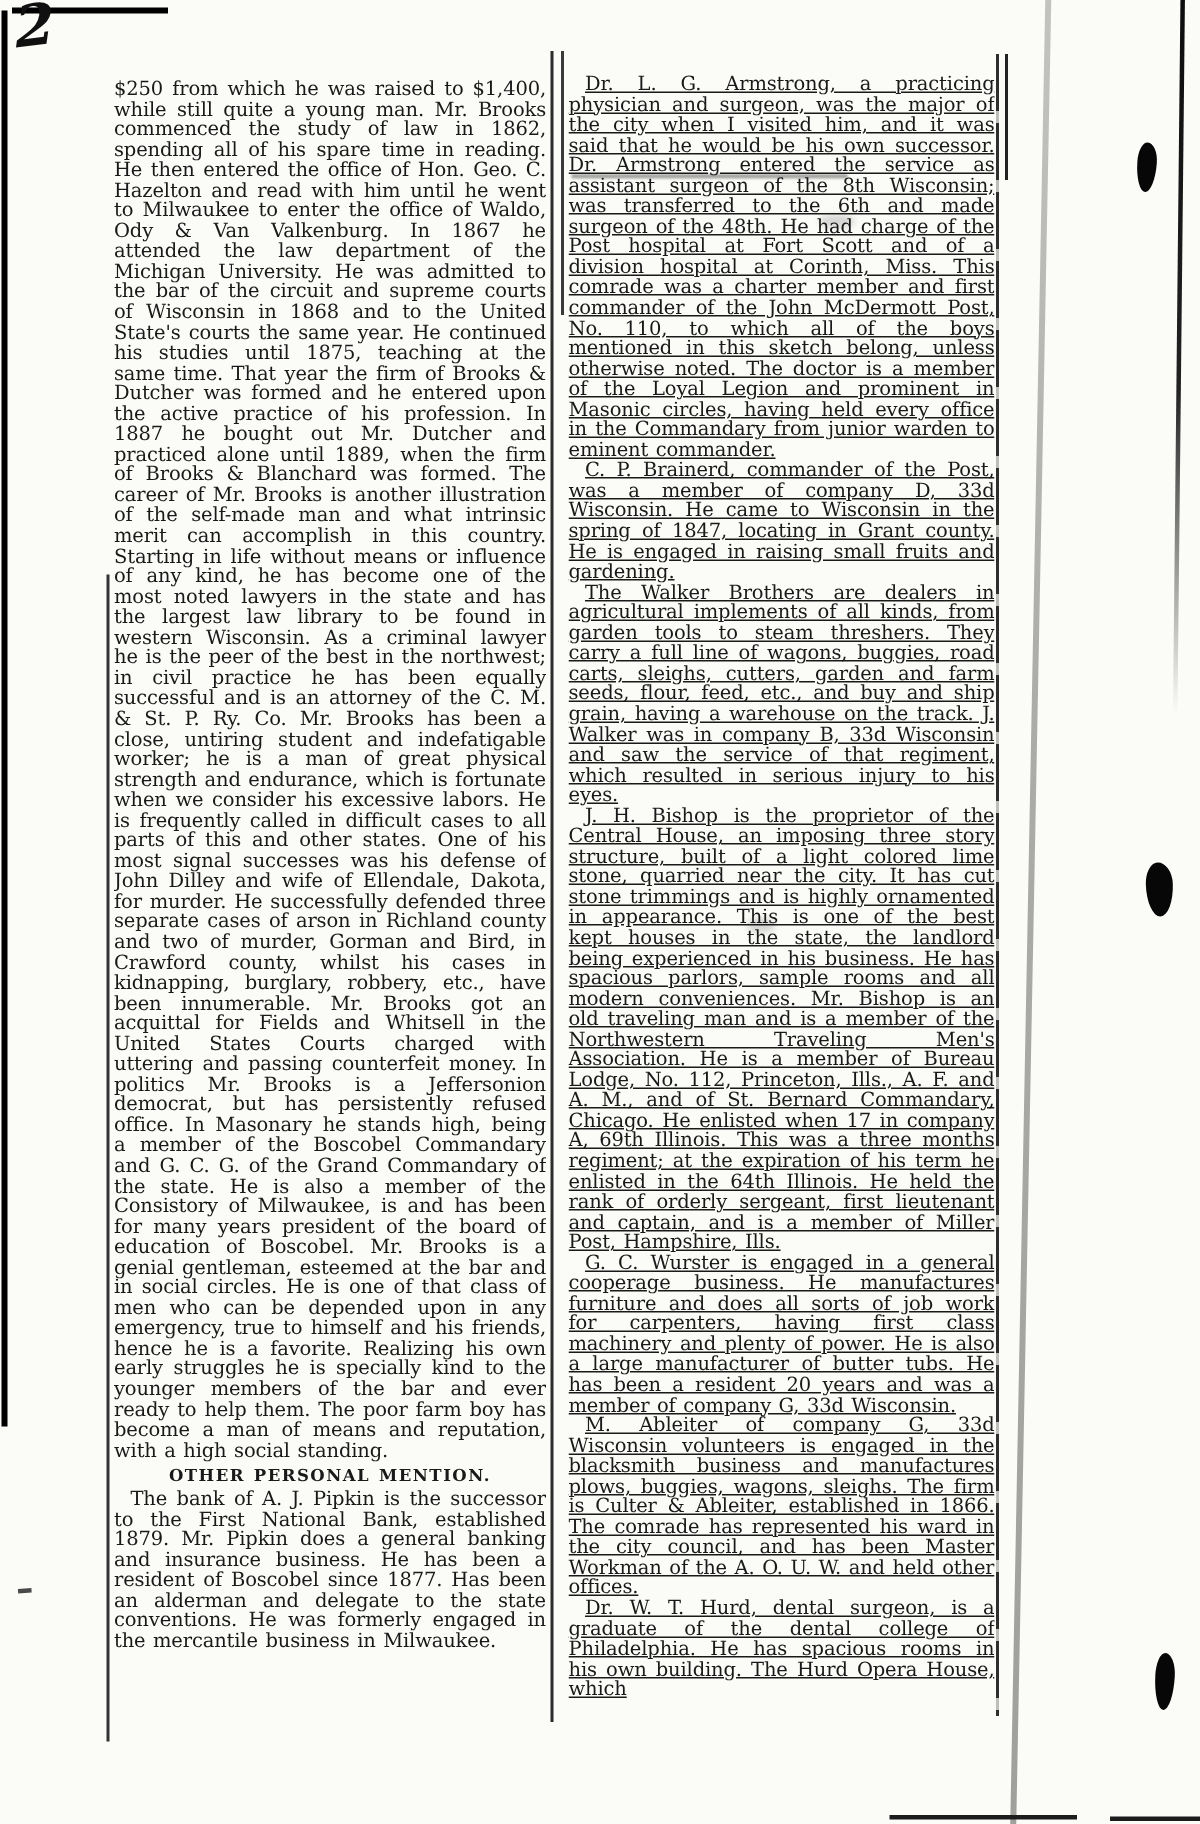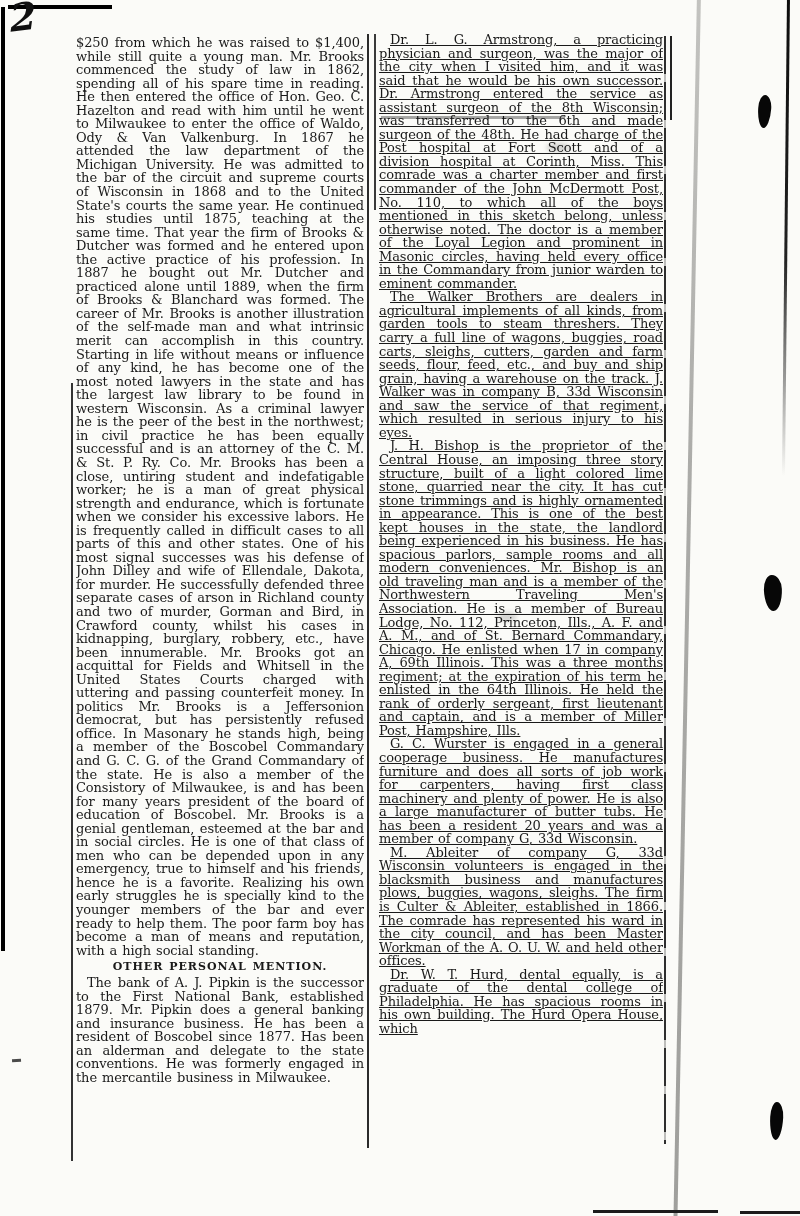--- a/index.html
+++ b/index.html
@@ -56,20 +56,21 @@
   .smudge-2 { left:498px; top:612px; width:19px; height:10px; }
   .underline-smear { position:absolute; left:381px; top:116px; width:184px; height:2.5px;
                  background:rgba(10,10,10,.35); filter:blur(.7px); }
 
   
   .column {
     position:absolute; text-align:justify;
     font-size:13px; line-height:13.55px;
     letter-spacing:-0.1px; word-spacing:1px;
     overflow:hidden;
+    margin-top:17px;
   }
   .col-left  { left:76px;  top:36px; width:288px; height:1122px; }
   .col-right { left:379px; top:33px; width:284px; height:1112px;text-decoration:underline; }
   p.para { margin:0; padding:0; }
   p.indent { text-indent:11px; }
   .section-heading {
     margin:4px 0 3px 0; text-align:center;
     font-size:11px; font-weight:700; letter-spacing:1px;
     line-height:12px;
   }
@@ -93,25 +94,26 @@
   <div class="rule rule-right-2"></div>
 
   <div class="column col-left">
     <p class="para">$250 from which he was raised to $1,400, while still quite a young man. Mr. Brooks commenced the study of law in 1862, spending all of his spare time in reading. He then entered the office of Hon. Geo. C. Hazelton and read with him until he went to Milwaukee to enter the office of Waldo, Ody &amp; Van Valkenburg. In 1867 he attended the law department of the Michigan University. He was admitted to the bar of the circuit and supreme courts of Wisconsin in 1868 and to the United State's courts the same year. He continued his studies until 1875, teaching at the same time. That year the firm of Brooks &amp; Dutcher was formed and he entered upon the active practice of his profession. In 1887 he bought out Mr. Dutcher and practiced alone until 1889, when the firm of Brooks &amp; Blanchard was formed. The career of Mr. Brooks is another illustration of the self-made man and what intrinsic merit can accomplish in this country. Starting in life without means or influence of any kind, he has become one of the most noted lawyers in the state and has the largest law library to be found in western Wisconsin. As a criminal lawyer he is the peer of the best in the northwest; in civil practice he has been equally successful and is an attorney of the C. M. &amp; St. P. Ry. Co. Mr. Brooks has been a close, untiring student and indefatigable worker; he is a man of great physical strength and endurance, which is fortunate when we consider his excessive labors. He is frequently called in difficult cases to all parts of this and other states. One of his most signal successes was his defense of John Dilley and wife of Ellendale, Dakota, for murder. He successfully defended three separate cases of arson in Richland county and two of murder, Gorman and Bird, in Crawford county, whilst his cases in kidnapping, burglary, robbery, etc., have been innumerable. Mr. Brooks got an acquittal for Fields and Whitsell in the United States Courts charged with uttering and passing counterfeit money. In politics Mr. Brooks is a Jeffersonion democrat, but has persistently refused office. In Masonary he stands high, being a member of the Boscobel Commandary and G. C. G. of the Grand Commandary of the state. He is also a member of the Consistory of Milwaukee, is and has been for many years president of the board of education of Boscobel. Mr. Brooks is a genial gentleman, esteemed at the bar and in social circles. He is one of that class of men who can be depended upon in any emergency, true to himself and his friends, hence he is a favorite. Realizing his own early struggles he is specially kind to the younger members of the bar and ever ready to help them. The poor farm boy has become a man of means and reputation, with a high social standing.</p>
     <h4 class="section-heading">OTHER PERSONAL MENTION.</h4>
     <p class="para indent">The bank of A. J. Pipkin is the successor to the First National Bank, established 1879. Mr. Pipkin does a general banking and insurance business. He has been a resident of Boscobel since 1877. Has been an alderman and delegate to the state conventions. He was formerly engaged in the mercantile business in Milwaukee.</p>
   </div>
 
   <div class="column col-right">
     <p class="para indent">Dr. L. G. Armstrong, a practicing physician and surgeon, was the major of the city when I visited him, and it was said that he would be his own successor. Dr. Armstrong entered the service as assistant surgeon of the 8th Wisconsin; was transferred to the 6th and made surgeon of the 48th. He had charge of the Post hospital at Fort Scott and of a division hospital at Corinth, Miss. This comrade was a charter member and first commander of the John McDermott Post, No. 110, to which all of the boys mentioned in this sketch belong, unless otherwise noted. The doctor is a member of the Loyal Legion and prominent in Masonic circles, having held every office in the Commandary from junior warden to eminent commander.</p>
+    <p class="para indent">C. P. Brainerd, commander of the Post, was a member of company D, 33d Wisconsin. He came to Wisconsin in the spring of 1847, locating in Grant county. He is engaged in raising small fruits and gardening.</p>
     <p class="para indent">The Walker Brothers are dealers in agricultural implements of all kinds, from garden tools to steam threshers. They carry a full line of wagons, buggies, road carts, sleighs, cutters, garden and farm seeds, flour, feed, etc., and buy and ship grain, having a warehouse on the track. J. Walker was in company B, 33d Wisconsin and saw the service of that regiment, which resulted in serious injury to his eyes.</p>
     <p class="para indent">J. H. Bishop is the proprietor of the Central House, an imposing three story structure, built of a light colored lime stone, quarried near the city. It has cut stone trimmings and is highly ornamented in appearance. This is one of the best kept houses in the state, the landlord being experienced in his business. He has spacious parlors, sample rooms and all modern conveniences. Mr. Bishop is an old traveling man and is a member of the Northwestern Traveling Men's Association. He is a member of Bureau Lodge, No. 112, Princeton, Ills., A. F. and A. M., and of St. Bernard Commandary, Chicago. He enlisted when 17 in company A, 69th Illinois. This was a three months regiment; at the expiration of his term he enlisted in the 64th Illinois. He held the rank of orderly sergeant, first lieutenant and captain, and is a member of Miller Post, Hampshire, Ills.</p>
     <p class="para indent">G. C. Wurster is engaged in a general cooperage business. He manufactures furniture and does all sorts of job work for carpenters, having first class machinery and plenty of power. He is also a large manufacturer of butter tubs. He has been a resident 20 years and was a member of company G, 33d Wisconsin.</p>
     <p class="para indent">M. Ableiter of company G, 33d Wisconsin volunteers is engaged in the blacksmith business and manufactures plows, buggies, wagons, sleighs. The firm is Culter &amp; Ableiter, established in 1866. The comrade has represented his ward in the city council, and has been Master Workman of the A. O. U. W. and held other offices.</p>
-    <p class="para indent">Dr. W. T. Hurd, dental equally, is a graduate of the dental college of Philadelphia. He has spacious rooms in his own building. The Hurd Opera House, which</p>
+    <p class="para indent">Dr. W. T. Hurd, dental surgeon, is a graduate of the dental college of Philadelphia. He has spacious rooms in his own building. The Hurd Opera House, which</p>
   </div>
 
   <div class="bottom-line-1"></div>
   <div class="bottom-line-2"></div>
 
   <div class="blot blot-1"></div>
   <div class="blot blot-2"></div>
   <div class="blot blot-3"></div>
   <div class="margin-mark"></div>
   <div class="smudge smudge-1"></div>

